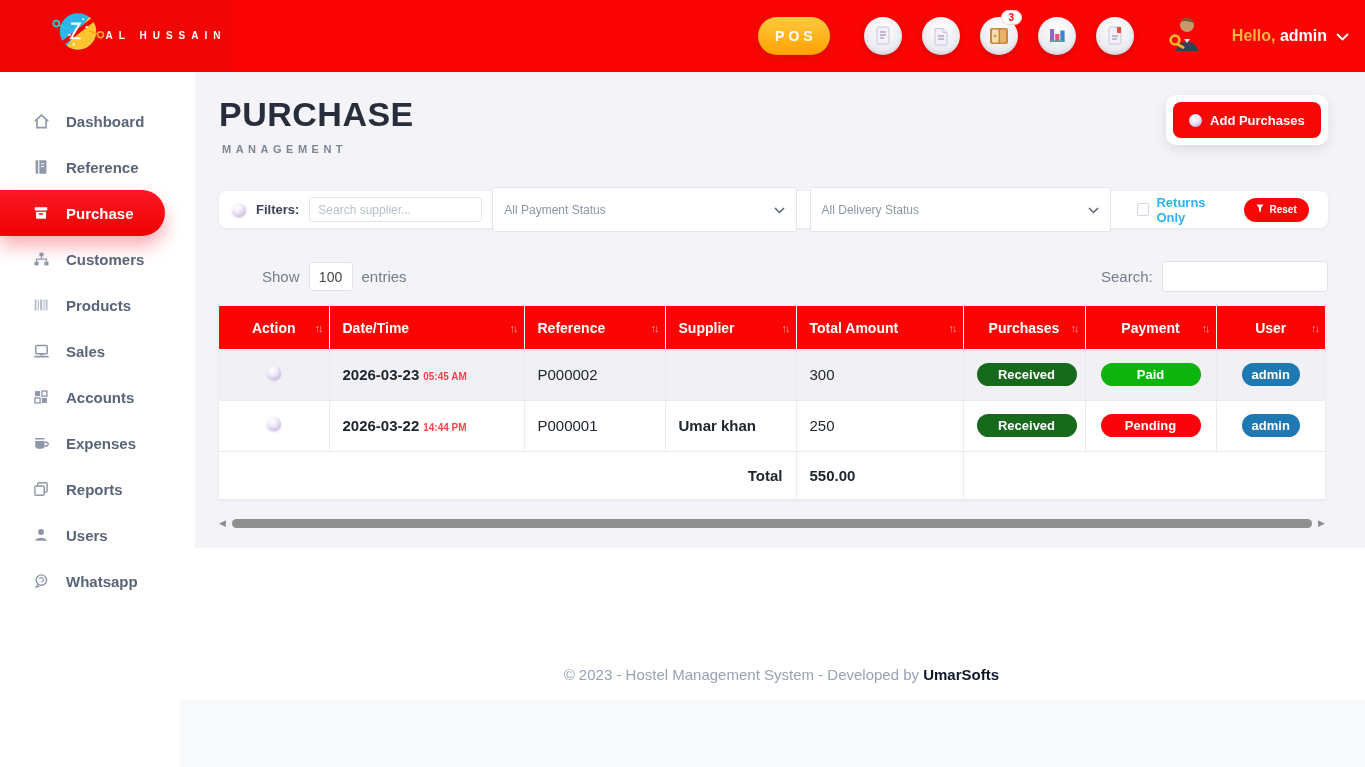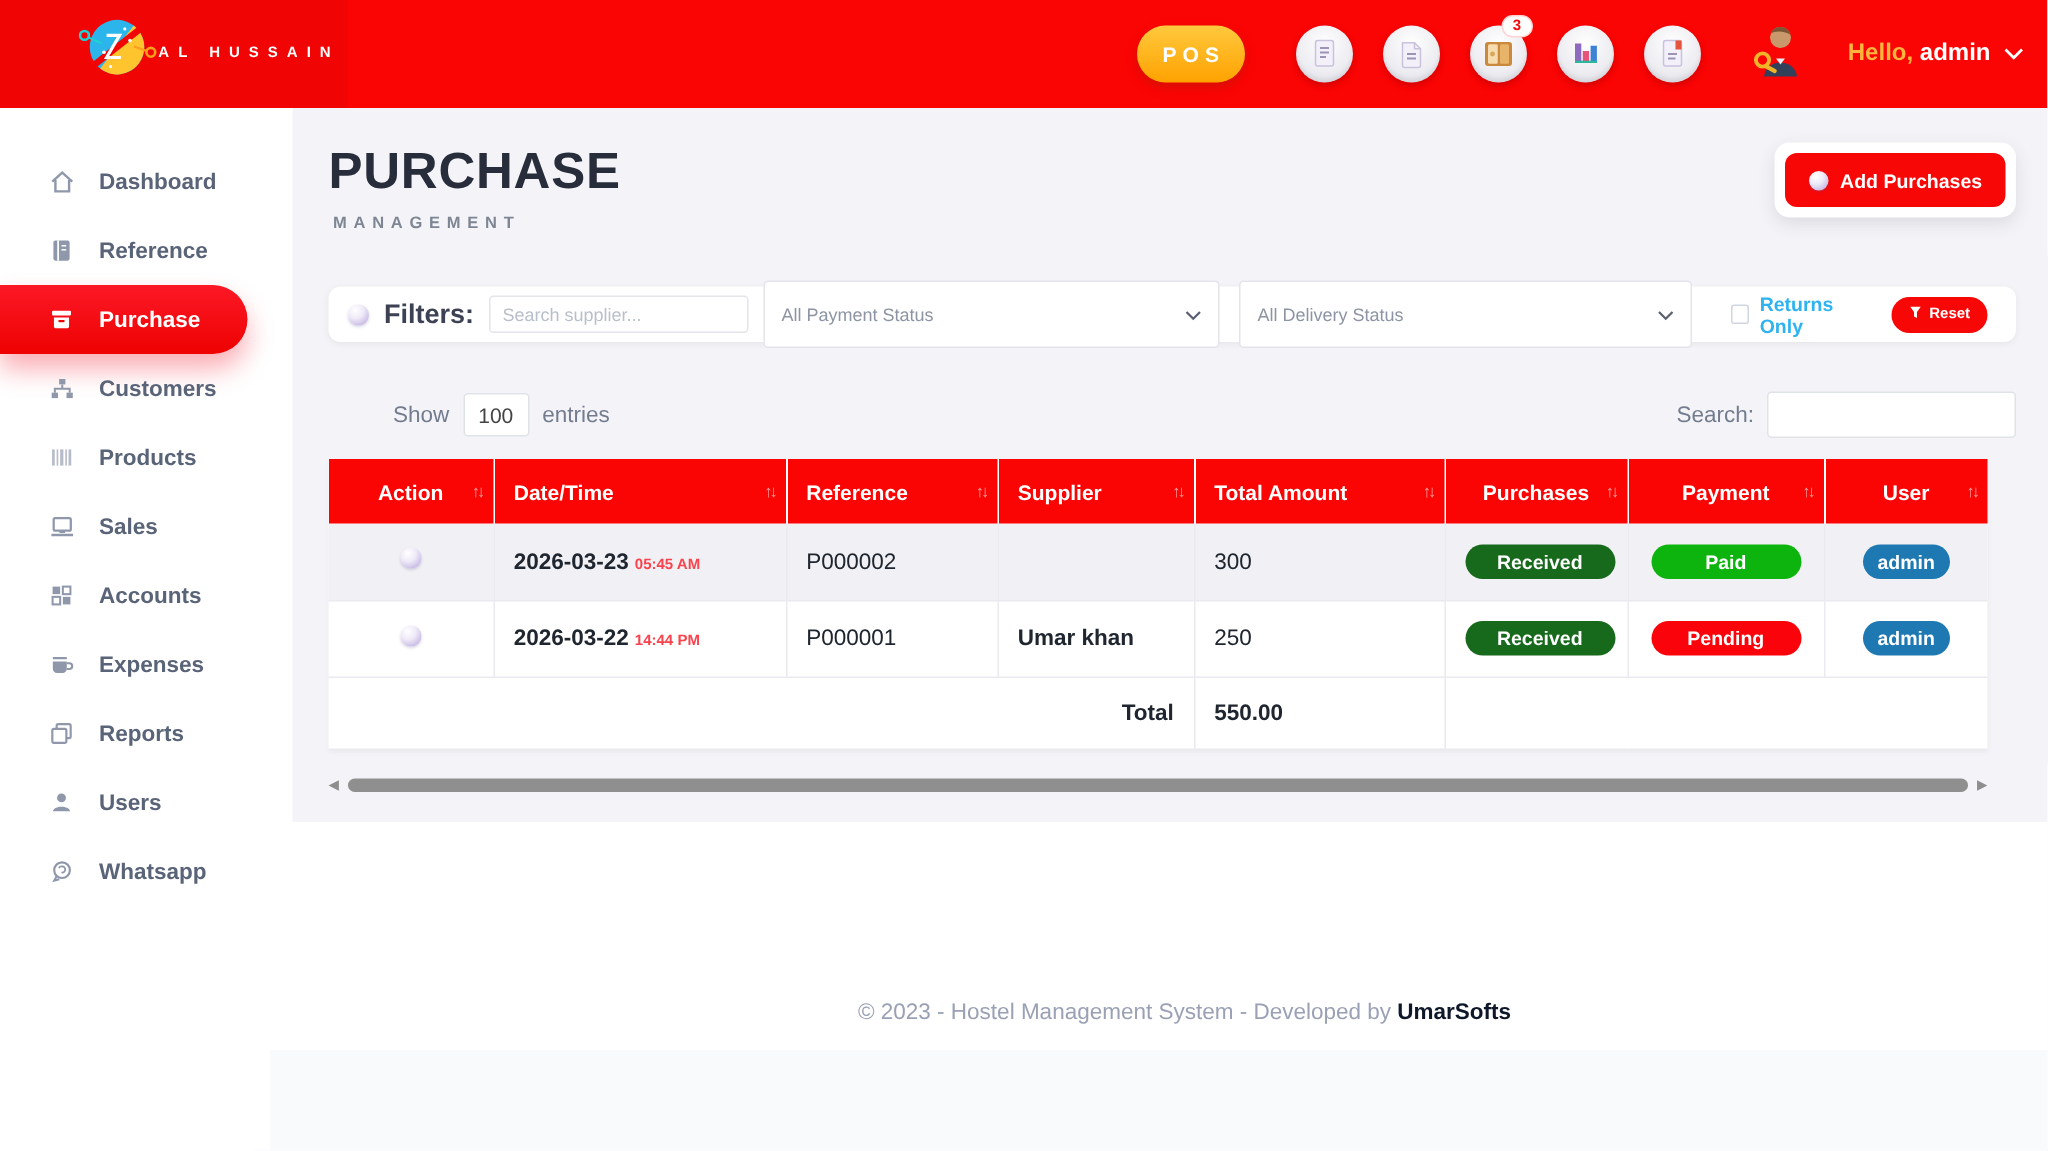--- a/index.html
+++ b/index.html
@@ -37,21 +37,21 @@
   .page-title { font-size:34px; font-weight:600; color:#272d3a; letter-spacing:.5px; }
   .page-subtitle { margin-top:9px; font-size:11px; font-weight:700; letter-spacing:4.5px; color:#7e8694; padding-left:3px; }
   .add-card { background:#fff; padding:7px; border-radius:10px; box-shadow:0 4px 12px rgba(30,30,60,.12); }
   .add-btn { background:#f80707; color:#fff; border:none; border-radius:8px; height:36px; padding:0 16px; font-family:inherit; font-size:13px; font-weight:700; display:flex; align-items:center; gap:8px; cursor:pointer; }
 
   .sphere { width:14px; height:14px; border-radius:50%; background:radial-gradient(circle at 35% 28%, #ffffff 0%, #efeaf8 40%, #cfc3e8 72%, #b4a3da 100%); box-shadow:0 1px 2px rgba(90,70,140,.25); flex-shrink:0; }
   .sphere.sm { width:13px; height:13px; }
 
   
   .filters-card { margin-top:36px; background:#fff; border-radius:8px; height:37px; display:flex; align-items:center; padding:0 13px; gap:10px; box-shadow:0 1px 4px rgba(30,30,60,.07); }
-  .filters-label { font-size:18px; font-weight:700; color:#3c4254; }
+  .filters-label { font-size:13px; font-weight:700; color:#3c4254; }
   .f-input { width:178px; height:25px; border:1px solid #e4e4ec; border-radius:3px; padding:0 8px; font-family:inherit; font-size:12px; color:#556; background:#fff; }
   .f-input::placeholder { color:#b9bfca; }
   .f-select { height:45px; border:1px solid #e4e4ec; border-radius:3px; display:flex; align-items:center; justify-content:space-between; padding:0 11px; font-size:12px; color:#8d95a4; background:#fff; cursor:pointer; }
   .f-select.w1 { width:316px; }
   .f-select.w2 { width:313px; margin-left:3px; }
   .returns { display:flex; align-items:center; gap:7px; margin-left:16px; color:#2eb3f0; font-size:13px; font-weight:600; cursor:pointer; }
   .checkbox { width:13px; height:13px; border:1px solid #cfd6df; border-radius:2px; background:#fff; }
   .reset-btn { margin-left:auto; margin-right:6px; background:#f80707; color:#fff; border:none; border-radius:12px; height:24px; padding:0 12px; font-family:inherit; font-size:10px; font-weight:700; display:flex; align-items:center; gap:5px; cursor:pointer; }
 
   

